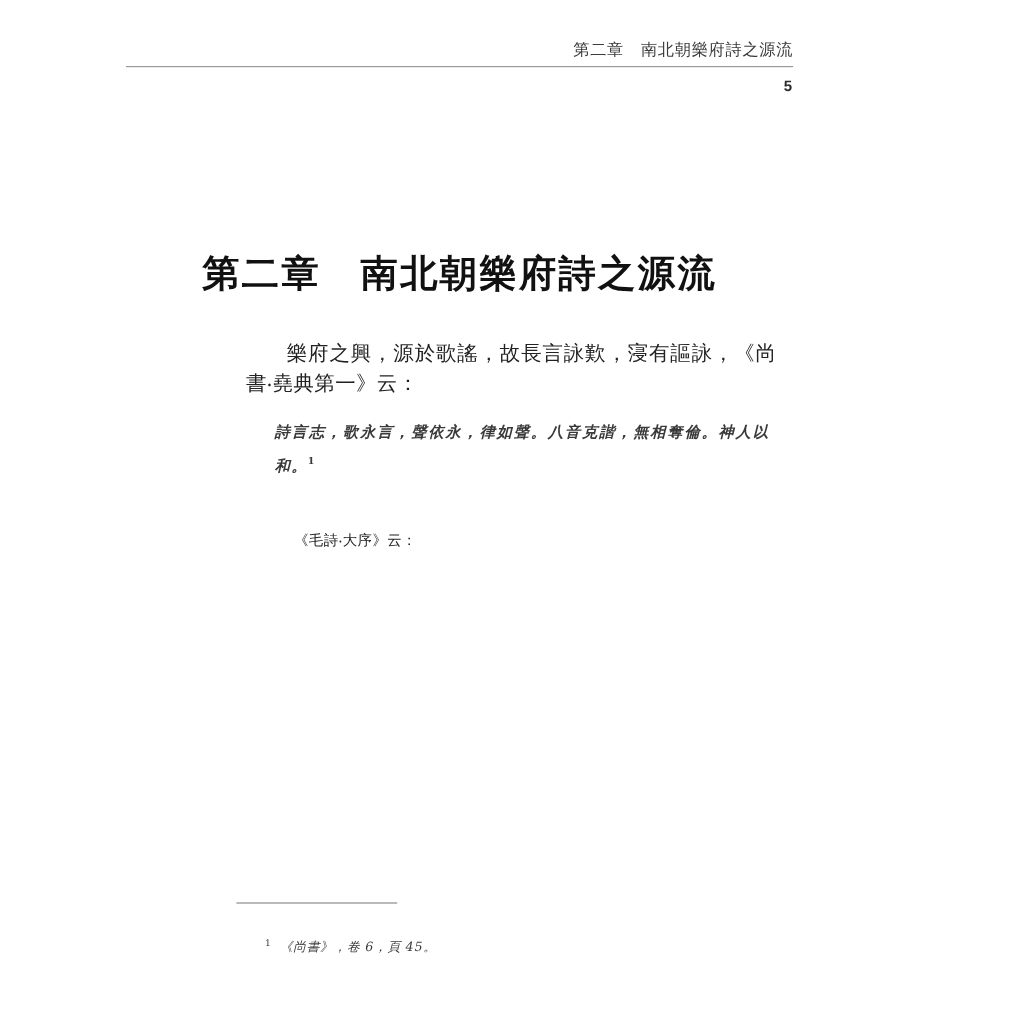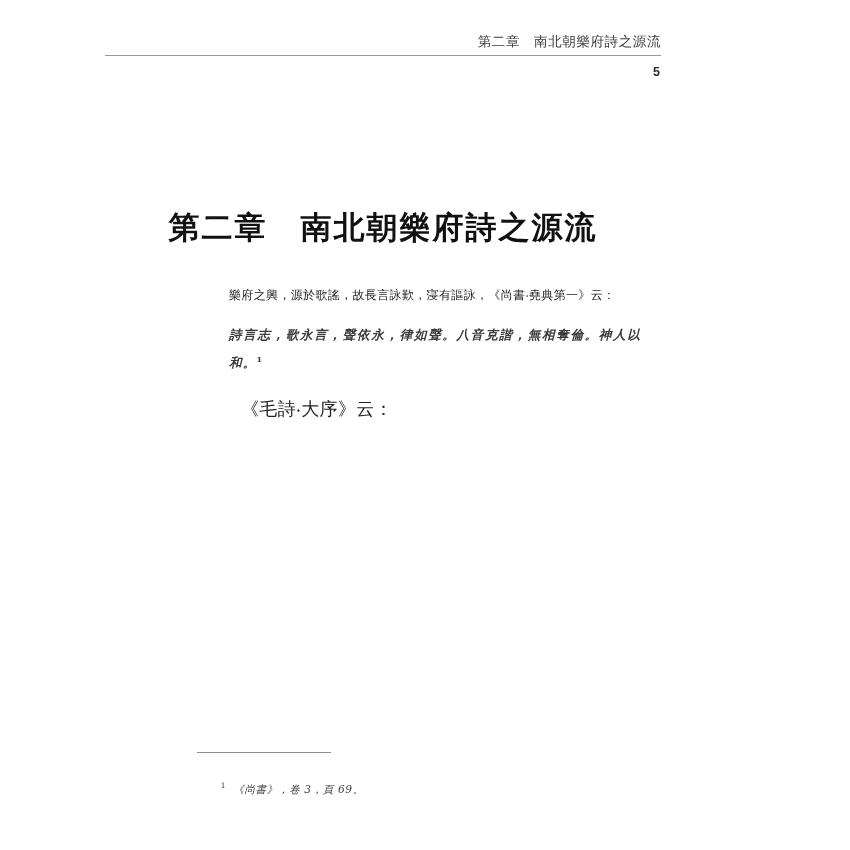--- a/index.html
+++ b/index.html
@@ -71,21 +71,21 @@
 
   
   .content {
     position: absolute;
     left: 205px;
     top: 283px;
     width: 442px;
   }
 
   .para {
-    font-size: 12px;
+    font-size: 17px;
     line-height: 25.2px;
     color: #222222;
     text-align: justify;
     letter-spacing: 0.35px;
     margin: 0;
   }
   .para.indent {
     text-indent: 2em;
   }
 
@@ -109,23 +109,23 @@
   }
   .quote .fn-ref {
     font-style: normal;
     font-size: 8px;
     vertical-align: super;
     letter-spacing: 0;
     color: #3a3a3a;
   }
 
   .source-line {
-    margin: 0;
+    margin: 16px;
     text-indent: 2em;
-    font-size: 18px;
+    font-size: 12px;
     line-height: 25.2px;
     letter-spacing: 0.35px;
     color: #222222;
   }
 
   
   .footnote-zone {
     position: absolute;
     left: 197px;
     top: 752px;
@@ -181,17 +181,17 @@
     <p class="source-line">《毛詩‧大序》云：</p>
 
     <div class="gap-lg"></div>
 
 
   </div>
 
   <div class="footnote-zone">
     <div class="footnote-rule"></div>
     <div class="footnote">
-      <span class="fn-num">1</span><span>《尚書》，卷 3，頁 69。</span>
+      <span class="fn-num">1</span><span>《尚書》，卷 6，頁 45。</span>
     </div>
   </div>
 
 </div>
 
 </body></html>

